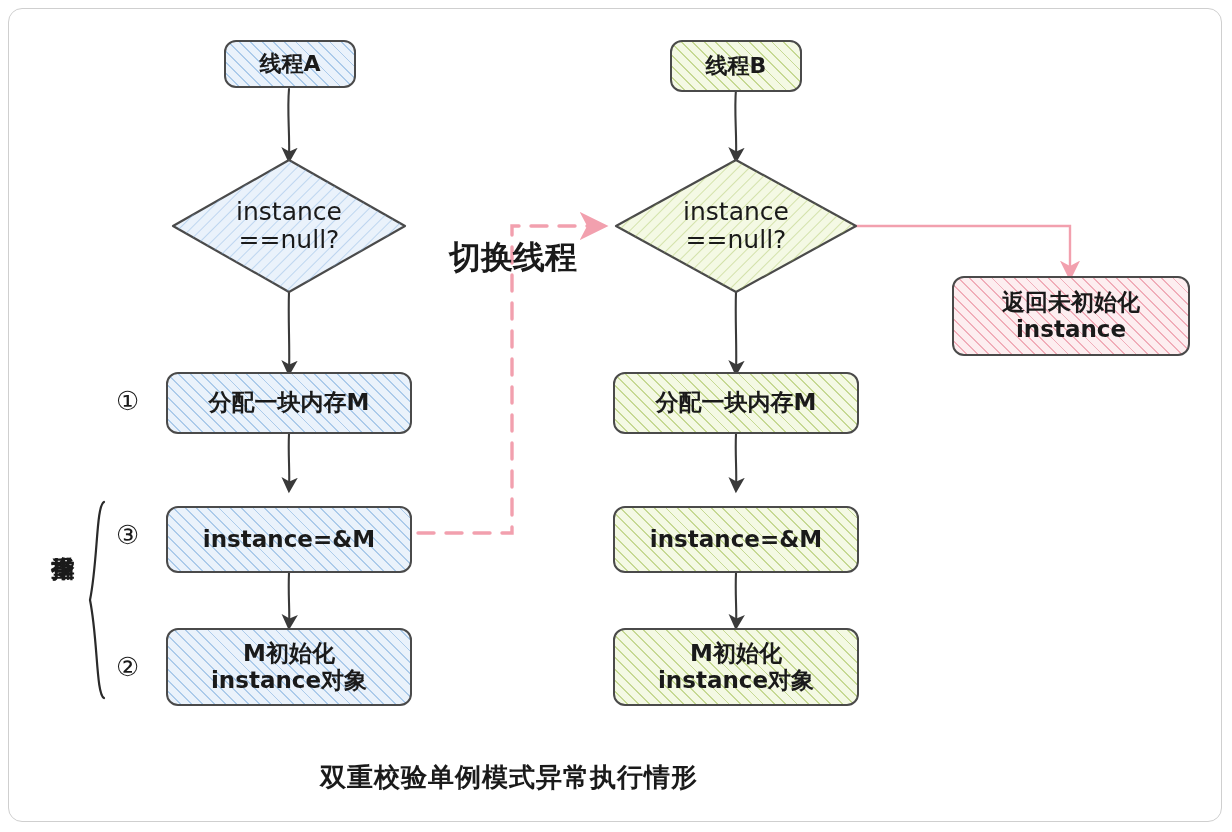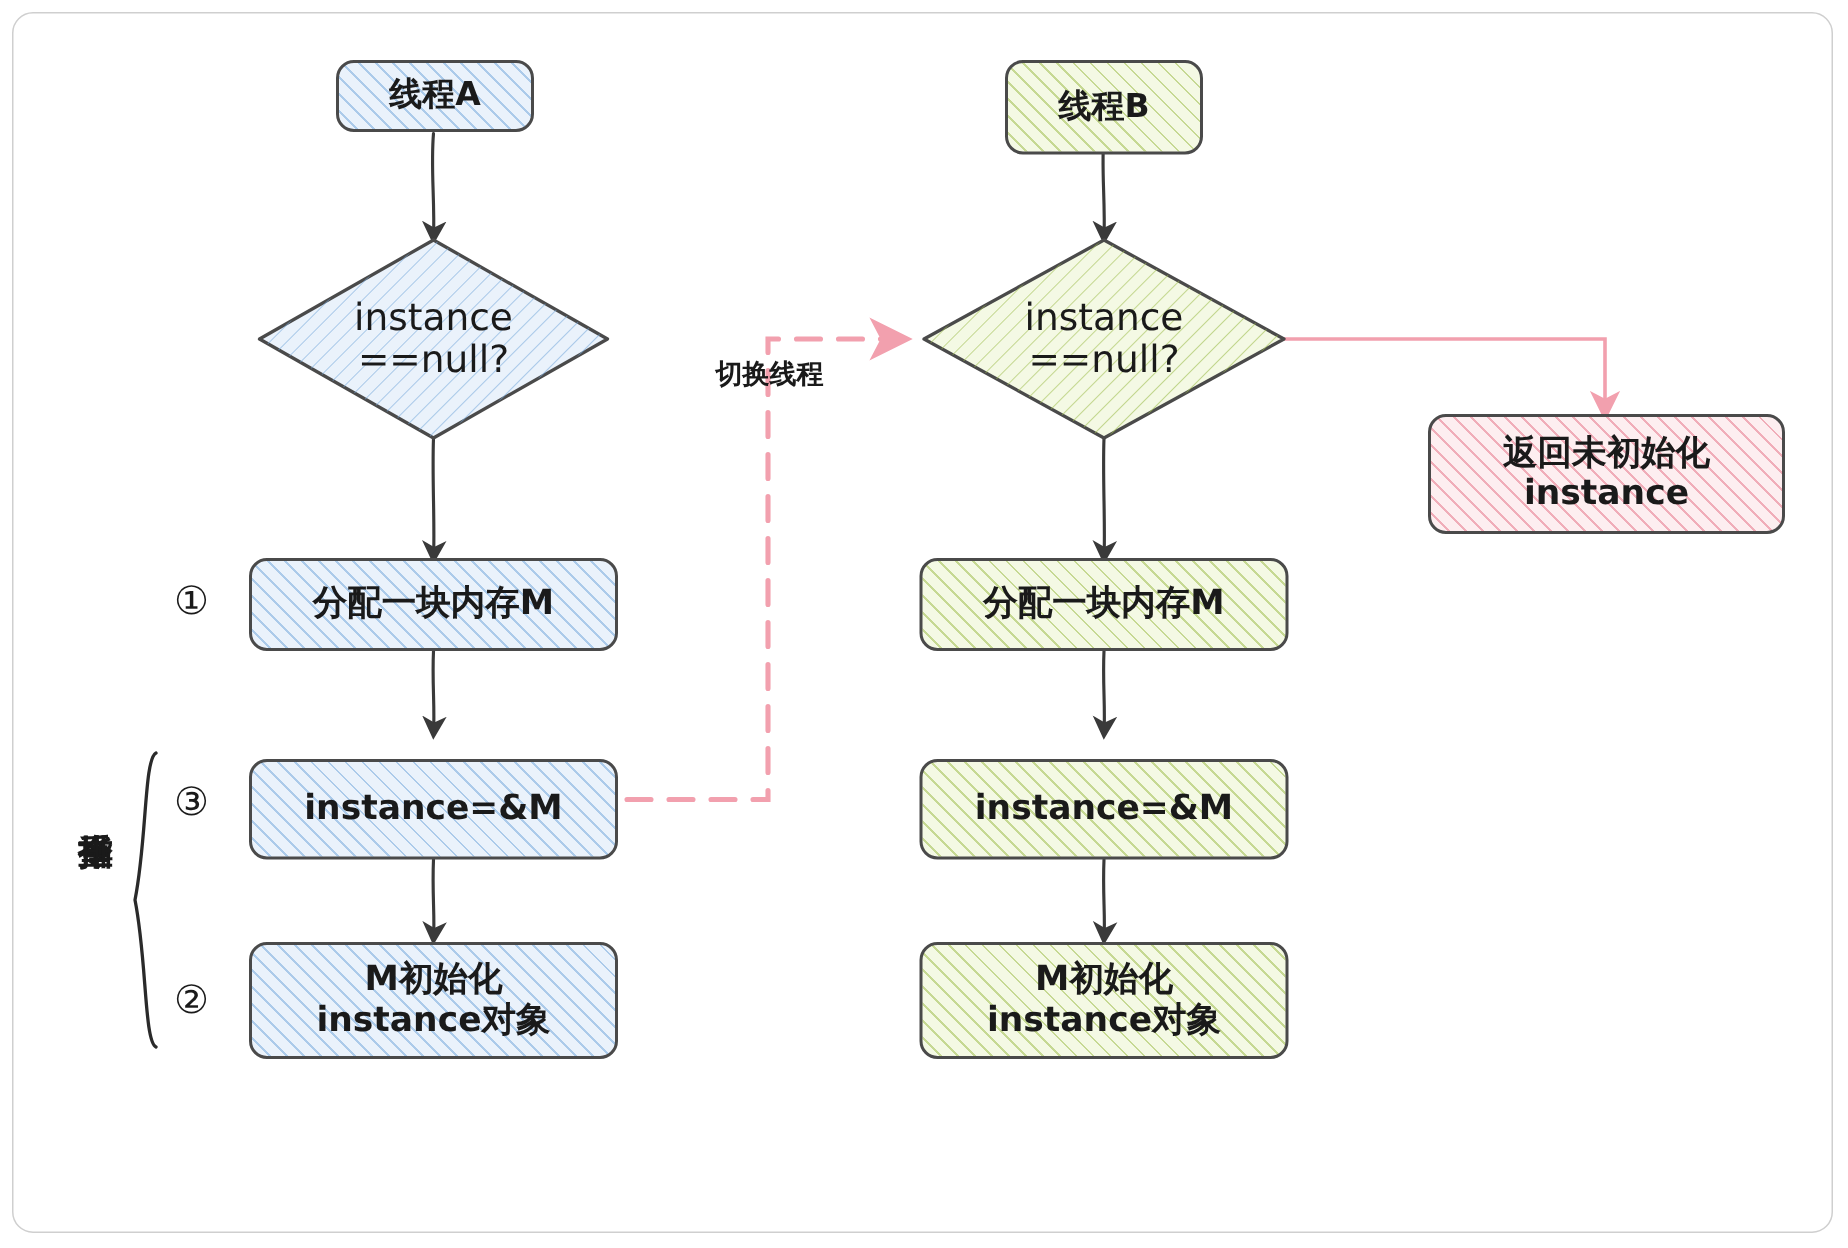--- a/index.html
+++ b/index.html
@@ -103,21 +103,21 @@
     position: absolute;
     font-size: 23px;
     font-weight: 600;
     color: #1a1a1a;
     line-height: 1.08;
     text-align: center;
     width: 30px;
   }
   .switch-label {
     position: absolute;
-    font-size: 18px;
+    font-size: 32px;
     font-weight: 600;
     color: #1a1a1a;
     line-height: 1.1;
     text-align: center;
   }
   .caption {
     position: absolute;
     font-size: 26px;
     font-weight: 700;
     color: #1a1a1a;
@@ -226,21 +226,21 @@
   </div>
 
   <div class="side-label" style="left:48px; top:518px;">
     <span style="writing-mode: vertical-rl; text-orientation: upright; display:inline-block;">指令重排</span>
   </div>
 
   <div class="switch-label hand" style="left:438px; top:240px; width:150px;">
     <span>切换线程</span>
   </div>
 
-  <div class="node rect green thread-title hand" style="left:670px; top:40px; width:132px; height:63px;">
+  <div class="node rect green thread-title hand" style="left:670px; top:40px; width:132px; height:52px;">
     <span>线程B</span>
   </div>
 
   <div class="diamond-wrap" style="left:616px; top:160px; width:240px; height:132px;">
     <div class="diamond-label">
       <span>
         <span>instance</span><br>
         <span>==null?</span>
       </span>
     </div>
@@ -261,14 +261,17 @@
     </span>
   </div>
 
   <div class="node rect pink proc-text hand" style="left:952px; top:276px; width:238px; height:80px;">
     <span>
       <span>返回未初始化</span><br>
       <span>instance</span>
     </span>
   </div>
 
+  <div class="caption hand" style="left:320px; top:760px;">
+    <span>双重校验单例模式异常执行情形</span>
+  </div>
 
 </div>
 
 </body></html>

